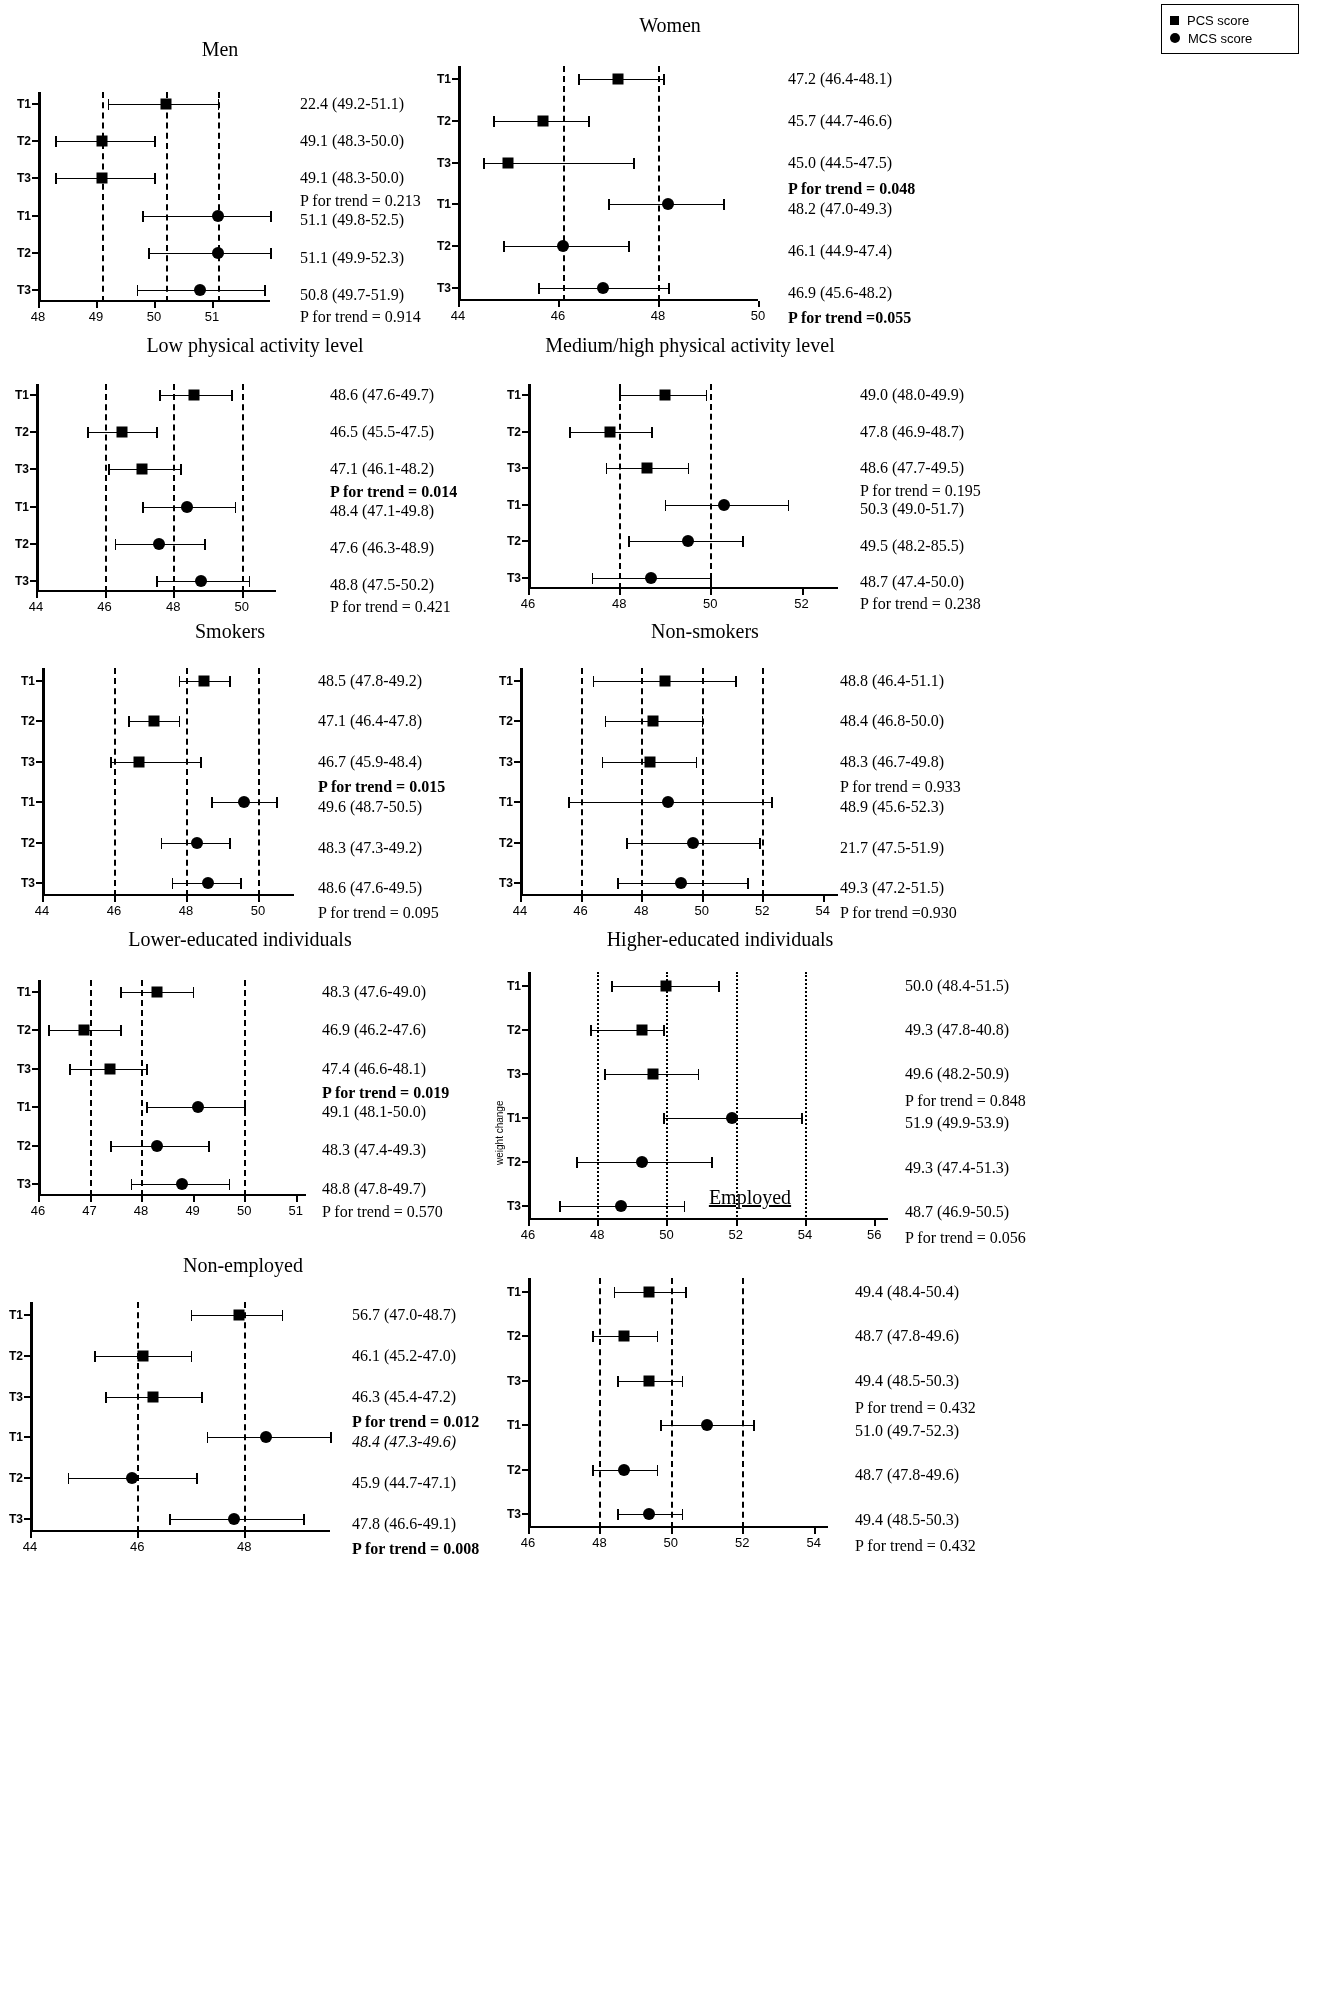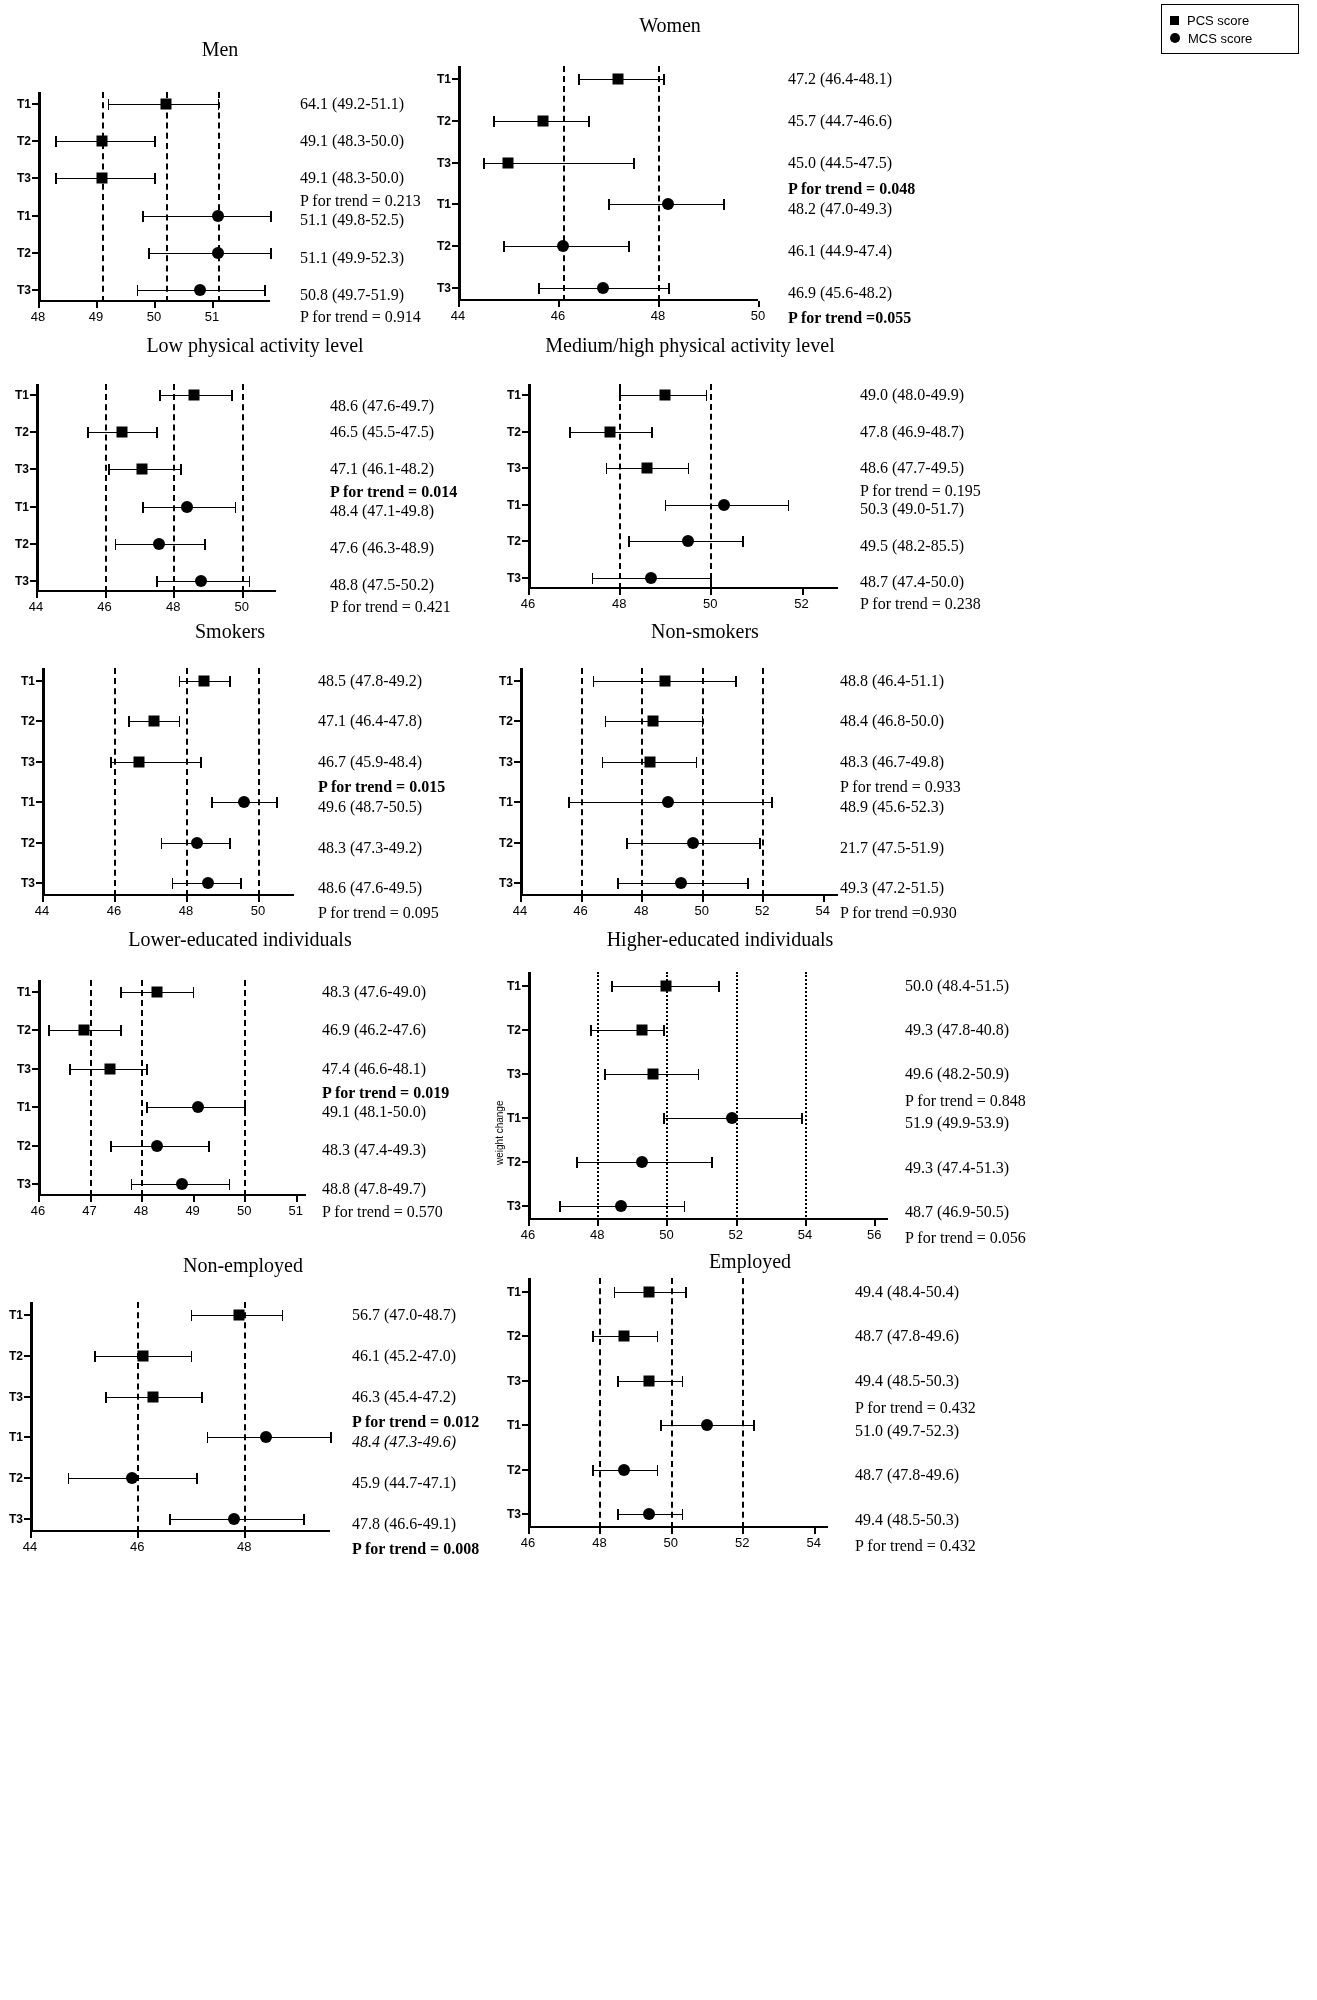--- a/index.html
+++ b/index.html
@@ -87,21 +87,21 @@
         <div class="cap" style="left: 110.2px; top: 156.07px; height: 11px;"></div>
         <div class="cap" style="left: 232px; top: 156.07px; height: 11px;"></div>
         <div class="mk-ci" style="left: 179.8px; top: 161.07px;"></div>
         <div class="rowlab" style="left: 0px; top: 198.45px;">T3</div>
         <div class="rowtick" style="left: 0px; top: 198.45px;"></div>
         <div class="dot" style="left: 98.6px; top: 198.45px; width: 127.6px;"></div>
         <div class="cap" style="left: 98.6px; top: 193.45px; height: 11px;"></div>
         <div class="cap" style="left: 226.2px; top: 193.45px; height: 11px;"></div>
         <div class="mk-ci" style="left: 162.4px; top: 198.45px;"></div>
       </div>
-      <div class="val" style="left: 300px; top: 103.55px;">64.1 (49.2-51.1)</div>
+      <div class="val" style="left: 300px; top: 103.55px;">22.4 (49.2-51.1)</div>
       <div class="val" style="left: 300px; top: 140.93px;">49.1 (48.3-50.0)</div>
       <div class="val" style="left: 300px; top: 178.31px;">49.1 (48.3-50.0)</div>
       <div class="val" style="left: 300px; top: 201.486px;">P for trend = 0.213</div>
       <div class="val" style="left: 300px; top: 220.176px;">51.1 (49.8-52.5)</div>
       <div class="val" style="left: 300px; top: 257.556px;">51.1 (49.9-52.3)</div>
       <div class="val" style="left: 300px; top: 294.936px;">50.8 (49.7-51.9)</div>
       <div class="val" style="left: 300px; top: 317.364px;">P for trend = 0.914</div>
     </div>
     <div class="panel" style="left: 0px; top: 0px;">
       <div class="ptitle" style="position: absolute; left: 470px; top: 14px; width: 400px;">Women</div>
@@ -210,21 +210,21 @@
         <div class="cap" style="left: 78.8571px; top: 154.536px; height: 11px;"></div>
         <div class="cap" style="left: 168px; top: 154.536px; height: 11px;"></div>
         <div class="mk-ci" style="left: 123.429px; top: 159.536px;"></div>
         <div class="rowlab" style="left: 0px; top: 196.56px;">T3</div>
         <div class="rowtick" style="left: 0px; top: 196.56px;"></div>
         <div class="dot" style="left: 120px; top: 196.56px; width: 92.5714px;"></div>
         <div class="cap" style="left: 120px; top: 191.56px; height: 11px;"></div>
         <div class="cap" style="left: 212.571px; top: 191.56px; height: 11px;"></div>
         <div class="mk-ci" style="left: 164.571px; top: 196.56px;"></div>
       </div>
-      <div class="val" style="left: 330px; top: 395.44px; margin-top: 11px;">48.6 (47.6-49.7)</div>
+      <div class="val" style="left: 330px; top: 395.44px;">48.6 (47.6-49.7)</div>
       <div class="val" style="left: 330px; top: 432.464px;">46.5 (45.5-47.5)</div>
       <div class="val" style="left: 330px; top: 469.488px;">47.1 (46.1-48.2)</div>
       <div class="val b" style="left: 330px; top: 492.443px;">P for trend = 0.014</div>
       <div class="val" style="left: 330px; top: 510.955px;">48.4 (47.1-49.8)</div>
       <div class="val" style="left: 330px; top: 547.979px;">47.6 (46.3-48.9)</div>
       <div class="val" style="left: 330px; top: 585.003px;">48.8 (47.5-50.2)</div>
       <div class="val" style="left: 330px; top: 607.217px;">P for trend = 0.421</div>
     </div>
     <div class="panel" style="left: 0px; top: 0px;">
       <div class="ptitle" style="position: absolute; left: 470px; top: 334px; width: 440px;">Medium/high physical activity level</div>
@@ -603,21 +603,21 @@
       <div class="val" style="left: 352px; top: 1314.65px;">56.7 (47.0-48.7)</div>
       <div class="val" style="left: 352px; top: 1355.59px;">46.1 (45.2-47.0)</div>
       <div class="val" style="left: 352px; top: 1396.53px;">46.3 (45.4-47.2)</div>
       <div class="val b" style="left: 352px; top: 1421.91px;">P for trend = 0.012</div>
       <div class="val" style="left: 352px; top: 1442.38px; font-style: italic;">48.4 (47.3-49.6)</div>
       <div class="val" style="left: 352px; top: 1483.32px;">45.9 (44.7-47.1)</div>
       <div class="val" style="left: 352px; top: 1524.26px;">47.8 (46.6-49.1)</div>
       <div class="val b" style="left: 352px; top: 1548.83px;">P for trend = 0.008</div>
     </div>
     <div class="panel" style="left: 0px; top: 0px;">
-      <div class="ptitle" style="position: absolute; left: 600px; top: 1250px; width: 300px;">Employed</div>
+      <div class="ptitle" style="position: absolute; left: 600px; top: 1186px; width: 300px; text-decoration: underline;">Employed</div>
       <div class="plot" style="position: absolute; left: 528px; top: 1278px; width: 300px; height: 250px;">
         <div class="axis" style="width: 300px;"></div>
         <div class="yaxis" style="height: 250px;"></div>
         <div class="tick" style="left: 0px;"></div>
         <div class="ticklab" style="left: 0px; top: 257px;">46</div>
         <div class="tick" style="left: 71.4286px;"></div>
         <div class="ticklab" style="left: 71.4286px; top: 257px;">48</div>
         <div class="tick" style="left: 142.857px;"></div>
         <div class="ticklab" style="left: 142.857px; top: 257px;">50</div>
         <div class="tick" style="left: 214.286px;"></div>

